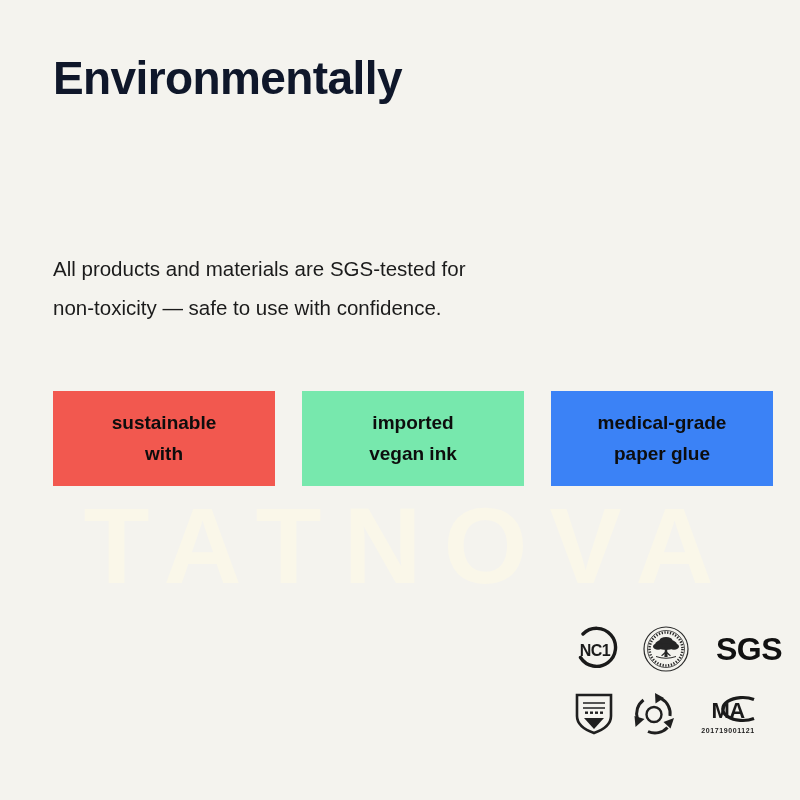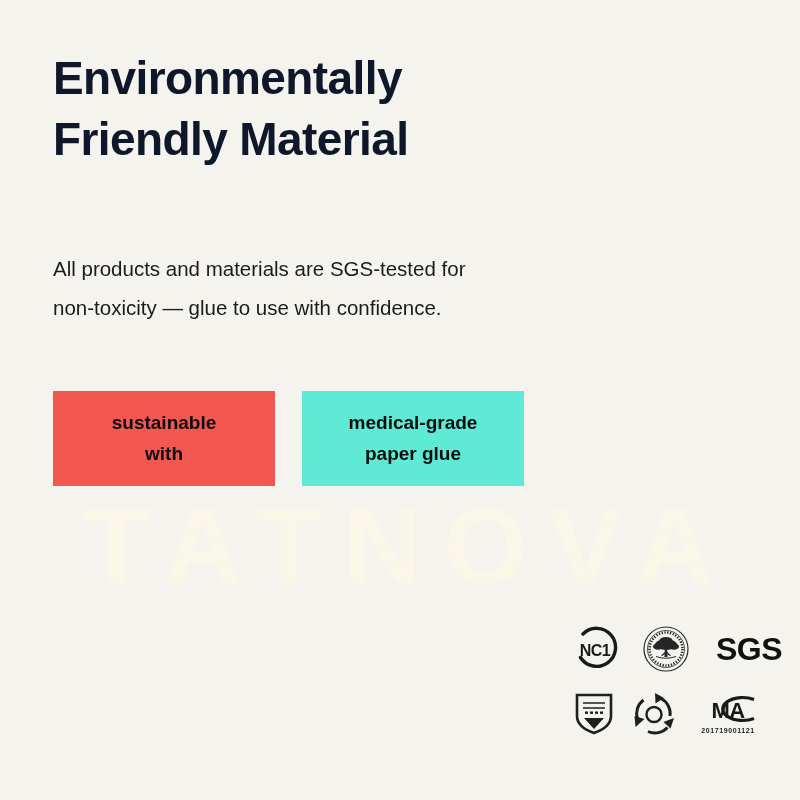--- a/index.html
+++ b/index.html
@@ -133,37 +133,40 @@
 </style>
 </head>
 <body>
 
 <div class="page">
 
   <div class="watermark">TATNOVA</div>
 
   <h1 class="heading">
     <span class="line">Environmentally</span>
-    <span class="line">Friendly Material</span>
   </h1>
 
   <p class="subtitle">
     <span class="line">All products and materials are SGS-tested for</span>
-    <span class="line">non-toxicity — glue to use with confidence.</span>
+    <span class="line">non-toxicity — safe to use with confidence.</span>
   </p>
 
   <div class="chips">
 
     <div class="chip chip-0" style="background:#f2584f">
       <span>sustainable</span>
       <span>with</span>
     </div>
 
-
-    <div class="chip chip-2" style="background:#5eead4">
+    <div class="chip chip-1" style="background:#77e8ad">
+      <span>imported</span>
+      <span>vegan ink</span>
+    </div>
+
+    <div class="chip chip-2" style="background:#3b82f6">
       <span>medical-grade</span>
       <span>paper glue</span>
     </div>
 
   </div>
 
   <div class="certs">
 
     <div class="cert-row cert-row-top">
 

